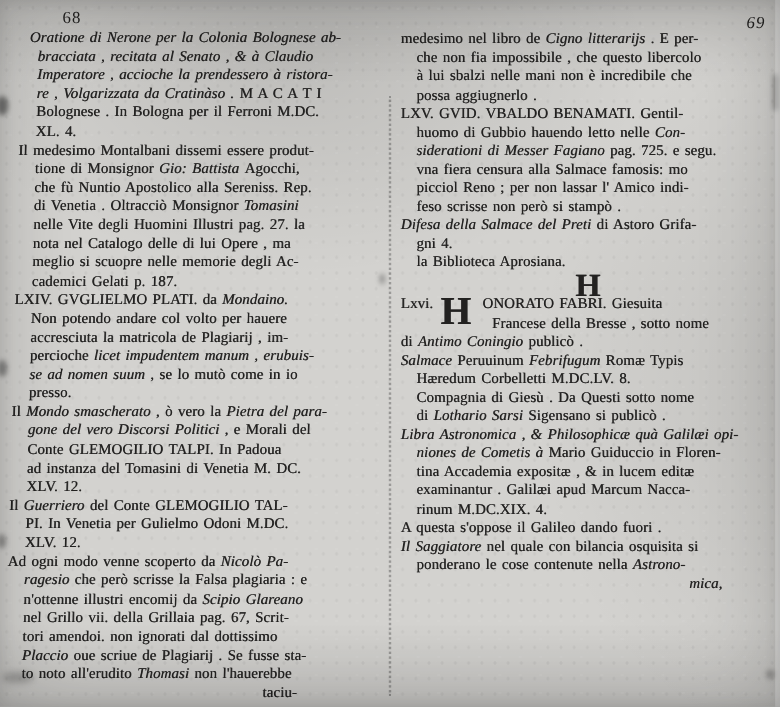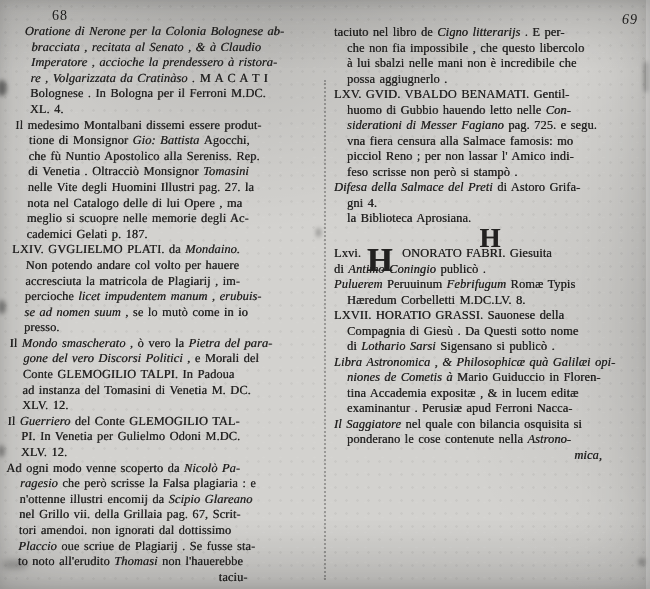--- a/index.html
+++ b/index.html
@@ -98,47 +98,49 @@
       <div class="line l-first"><span class="ro">Ad ogni modo venne scoperto da </span><span class="it">Nicolò Pa-</span></div>
       <div class="line l-cont"><span class="it">ragesio </span><span class="ro">che però scrisse la Falsa plagiaria : e</span></div>
       <div class="line l-cont"><span class="ro">n'ottenne illustri encomij da </span><span class="it">Scipio Glareano</span></div>
       <div class="line l-cont"><span class="ro">nel Grillo vii. della Grillaia pag. 67, Scrit-</span></div>
       <div class="line l-cont"><span class="ro">tori amendoi. non ignorati dal dottissimo</span></div>
       <div class="line l-cont"><span class="it">Placcio </span><span class="ro">oue scriue de Plagiarij . Se fusse sta-</span></div>
       <div class="line l-cont"><span class="ro">to noto all'erudito </span><span class="it">Thomasi </span><span class="ro">non l'hauerebbe</span></div>
       <div class="line l-catch"><span class="ro">taciu-</span></div>
     </div>
   <div class="col col-right" id="col-right">
-      <div class="line l-first"><span class="ro">taciuto nel libro de </span><span class="it">Cigno litterarijs </span><span class="ro">. E per-</span></div>
+      <div class="line l-first"><span class="ro">medesimo nel libro de </span><span class="it">Cigno litterarijs </span><span class="ro">. E per-</span></div>
       <div class="line l-cont"><span class="ro">che non fia impossibile , che questo libercolo</span></div>
       <div class="line l-cont"><span class="ro">à lui sbalzi nelle mani non è incredibile che</span></div>
       <div class="line l-cont"><span class="ro">possa aggiugnerlo .</span></div>
       <div class="line l-first"><span class="ro">LXV. GVID. VBALDO BENAMATI. Gentil-</span></div>
       <div class="line l-cont"><span class="ro">huomo di Gubbio hauendo letto nelle </span><span class="it">Con-</span></div>
       <div class="line l-cont"><span class="it">siderationi di Messer Fagiano </span><span class="ro">pag. 725. e segu.</span></div>
       <div class="line l-cont"><span class="ro">vna fiera censura alla Salmace famosis: mo</span></div>
       <div class="line l-cont"><span class="ro">picciol Reno ; per non lassar l' Amico indi-</span></div>
       <div class="line l-cont"><span class="ro">feso scrisse non però si stampò .</span></div>
       <div class="line l-first"><span class="it">Difesa della Salmace del Preti </span><span class="ro">di Astoro Grifa-</span></div>
       <div class="line l-cont"><span class="ro">gni 4.</span></div>
       <div class="line l-cont"><span class="ro">la Biblioteca Aprosiana.</span></div>
       <div class="line l-head">
         <span class="ro">H</span>
       </div>
       <div class="line l-drop"><span class="pre">Lxvi.</span><span class="cap">H</span><span class="txt"><span class="ro">ONORATO FABRI. Giesuita</span></span></div>
+      <div class="line l-drop2"><span class="ro">Francese della Bresse , sotto nome</span></div>
       <div class="line l-first"><span class="ro">di </span><span class="it">Antimo Coningio </span><span class="ro">publicò .</span></div>
-      <div class="line l-first"><span class="it">Puluerem </span><span class="ro">Peruuinum </span><span class="it">Febrifugum </span><span class="ro">Romæ Typis</span></div>
+      <div class="line l-first"><span class="it">Salmace </span><span class="ro">Peruuinum </span><span class="it">Febrifugum </span><span class="ro">Romæ Typis</span></div>
       <div class="line l-cont"><span class="ro">Hæredum Corbelletti M.DC.LV. 8.</span></div>
-      <div class="line l-first"><span class="ro">LXVII. HORATIO GRASSI. Sauonese della</span></div>
       <div class="line l-cont"><span class="ro">Compagnia di Giesù . Da Questi sotto nome</span></div>
       <div class="line l-cont"><span class="ro">di </span><span class="it">Lothario Sarsi </span><span class="ro">Sigensano si publicò .</span></div>
       <div class="line l-first"><span class="it">Libra Astronomica , &amp; Philosophicæ quà Galilæi opi-</span></div>
       <div class="line l-cont"><span class="it">niones de Cometis à </span><span class="ro">Mario Guiduccio</span><span class="ro"> in Floren-</span></div>
       <div class="line l-cont"><span class="ro">tina Accademia expositæ , &amp; in lucem editæ</span></div>
-      <div class="line l-cont"><span class="ro">examinantur . Perusiæ apud Ferroni Nacca-</span></div>
+      <div class="line l-cont"><span class="ro">examinantur . Galilæi apud Marcum Nacca-</span></div>
+      <div class="line l-cont"><span class="ro">rinum M.DC.XIX. 4.</span></div>
+      <div class="line l-first"><span class="ro">A questa s'oppose il Galileo dando fuori .</span></div>
       <div class="line l-first"><span class="it">Il Saggiatore </span><span class="ro">nel quale con bilancia osquisita si</span></div>
       <div class="line l-cont"><span class="ro">ponderano le cose contenute nella </span><span class="it">Astrono-</span></div>
       <div class="line l-catch"><span class="it">mica,</span></div>
     </div>
   <div class="smudge s1"></div>
   <div class="smudge s2"></div>
   <div class="smudge s3"></div>
   <div class="smudge s4"></div>
   <div class="smudge s5"></div>
   <div class="smudge s6"></div>

